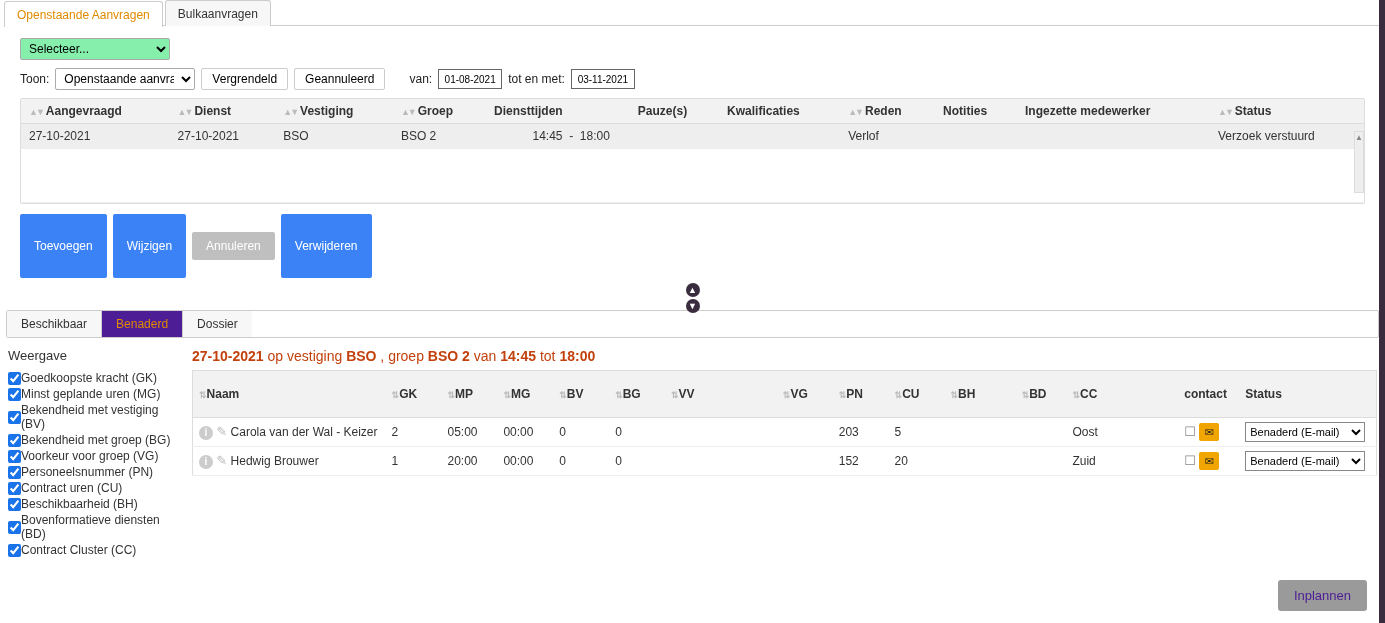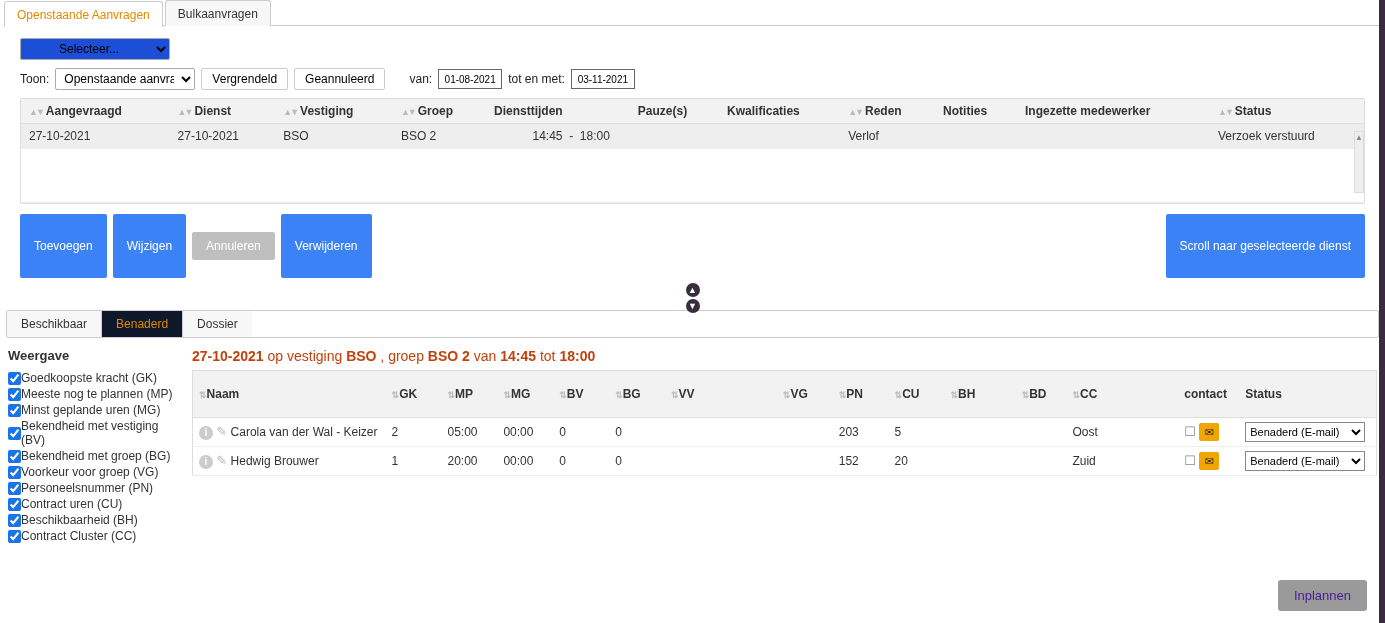--- a/index.html
+++ b/index.html
@@ -41,22 +41,21 @@
     padding: 12px 20px 8px 20px;
     display: flex;
     align-items: center;
     gap: 8px;
     flex-wrap: wrap;
   }
   select.selector {
     width: 150px; height: 22px;
     border: 1px solid #aaa; border-radius: 2px;
     font-size: 12px; padding: 0 4px;
-    background: #1d4ed8;
-    text-align: center;
+    background: #86efac;
   }
   .filter-row2 {
     padding: 0 20px 8px 20px;
     display: flex; align-items: center; gap: 6px;
   }
   .label { font-size: 12px; color: #222; }
   select.toon-select {
     width: 140px; height: 22px;
     border: 1px solid #aaa; border-radius: 2px;
     font-size: 12px; padding: 0 4px; background: #fff;
@@ -148,33 +147,33 @@
     align-items: stretch;
   }
   .tabs2 .tab2 {
     padding: 5px 14px;
     border-right: 1px solid #ccc;
     background: #f7f7f7;
     cursor: pointer;
     font-size: 12px;
     display: flex; align-items:center;
   }
-  .tabs2 .tab2.active { background: #0f172a; color: #e08a00; }
+  .tabs2 .tab2.active { background: #4c1d95; color: #e08a00; }
   .tabs2 .tab2:last-child { border-right: none; }
 
   .lower {
     display: flex;
     margin: 10px 8px 0 8px;
     gap: 16px;
   }
   .sidebar {
     width: 168px;
     font-size: 12px;
   }
-  .sidebar h4 { font-size: 13px; font-weight: 700; margin-bottom: 8px; }
+  .sidebar h4 { font-size: 13px; font-weight: 400; margin-bottom: 8px; }
   .chk-row { display: flex; align-items: center; margin-bottom: 2px; }
   .chk-row input { accent-color: #1a73e8; }
   .content { flex: 1; }
   .content-title { font-size: 14px; margin-bottom: 6px; color:#c2410c; }
   .content-title b { font-weight: 700; }
 
   table.emp {
     width: 100%;
     border-collapse: collapse;
     font-size: 12px;
@@ -288,21 +287,20 @@
 </div>
 <div class="table-scroll">
     <div class="table-scroll-up">▲</div>
   </div>
 
 <div class="action-row">
   <button class="btn-dark">Toevoegen</button>
   <button class="btn-dark">Wijzigen</button>
   <button class="btn-grey">Annuleren</button>
   <button class="btn-dark">Verwijderen</button>
-  <button class="btn-dark btn-right">Scroll naar geselecteerde dienst</button>
 </div>
 
 <div class="mid-arrows">
   <div class="circle">▲</div><br>
   <div class="circle">▼</div>
 </div>
 
 <div class="tabs2">
   <div class="tab2">Beschikbaar</div>
   <div class="tab2 active">Benaderd</div>
@@ -312,24 +310,20 @@
 <div class="lower">
   <div class="sidebar">
     <h4>Weergave</h4>
     <div id="chk-list">
         <div class="chk-row">
           <input type="checkbox" checked="" style="">
           <span>Goedkoopste kracht (GK)</span>
         </div>
         <div class="chk-row">
           <input type="checkbox" checked="" style="">
-          <span>Meeste nog te plannen (MP)</span>
-        </div>
-        <div class="chk-row">
-          <input type="checkbox" checked="" style="">
           <span>Minst geplande uren (MG)</span>
         </div>
         <div class="chk-row">
           <input type="checkbox" checked="" style="">
           <span>Bekendheid met vestiging (BV)</span>
         </div>
         <div class="chk-row">
           <input type="checkbox" checked="" style="">
           <span>Bekendheid met groep (BG)</span>
         </div>
@@ -341,20 +335,24 @@
           <input type="checkbox" checked="" style="">
           <span>Personeelsnummer (PN)</span>
         </div>
         <div class="chk-row">
           <input type="checkbox" checked="" style="">
           <span>Contract uren (CU)</span>
         </div>
         <div class="chk-row">
           <input type="checkbox" checked="" style="">
           <span>Beschikbaarheid (BH)</span>
+        </div>
+        <div class="chk-row">
+          <input type="checkbox" checked="" style="">
+          <span>Bovenformatieve diensten (BD)</span>
         </div>
         <div class="chk-row">
           <input type="checkbox" checked="" style="">
           <span>Contract Cluster (CC)</span>
         </div>
       </div>
   </div>
   <div class="content">
     <div class="content-title">
       <b>27-10-2021</b><span> op vestiging </span><b>BSO</b><span> , groep </span><b>BSO 2</b><span> van </span><b>14:45</b><span> tot </span><b>18:00</b>

